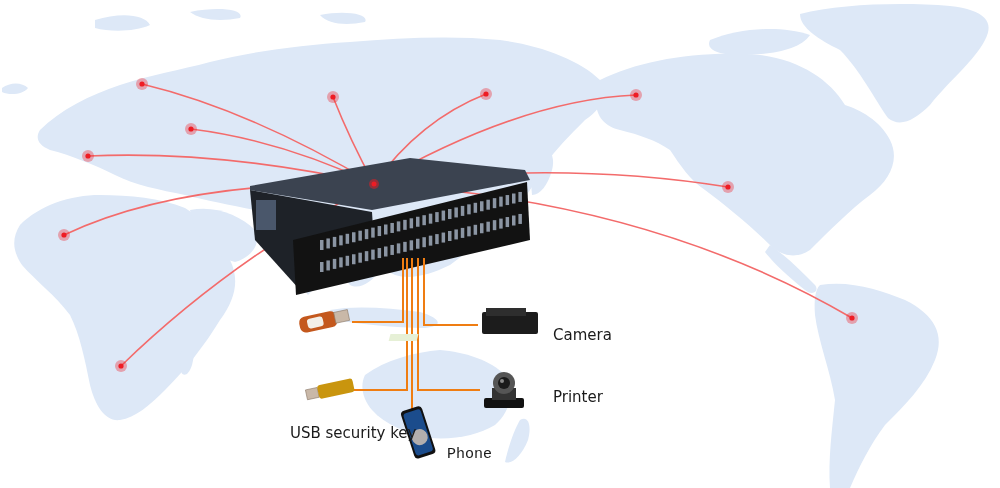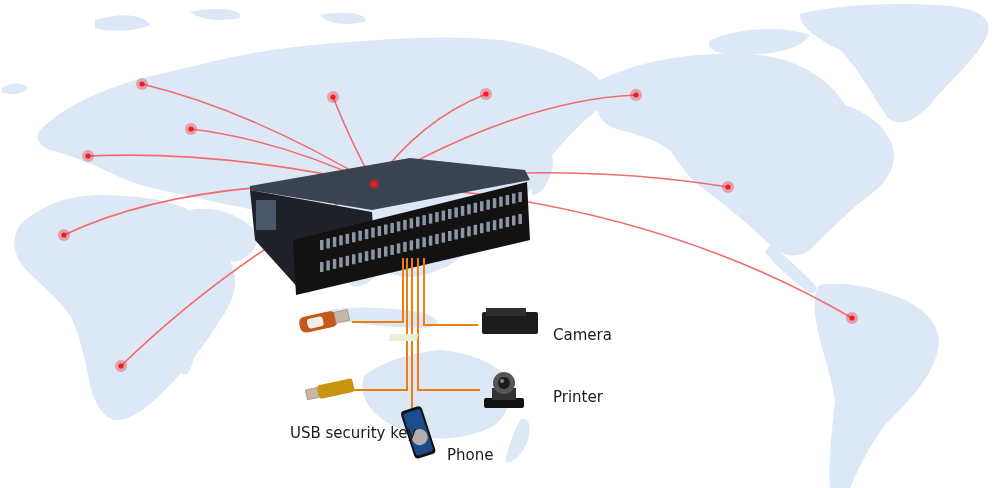--- a/index.html
+++ b/index.html
@@ -187,16 +187,16 @@
     <g>
       <rect x="484" y="398" width="40" height="10" rx="2" fill="#111"></rect>
       <rect x="492" y="388" width="24" height="12" fill="#333"></rect>
       <circle cx="504" cy="383" r="11" fill="#555"></circle>
       <circle cx="504" cy="383" r="6" fill="#1a1a1a"></circle>
       <circle cx="502" cy="381" r="2" fill="#888"></circle>
     </g>
   </svg>
 
   <div class="label" style="left:244px;top:424px;margin-left:46px;">USB security key</div>
-  <div class="label" style="left:447px;top:446px;">Phone</div>
+  <div class="label" style="left:447px;top:446px;font-family:Liberation Mono, monospace;">Phone</div>
   <div class="label" style="left:553px;top:326px;">Camera</div>
   <div class="label" style="left:553px;top:388px;">Printer</div>
 </div>
 
 </body></html>

